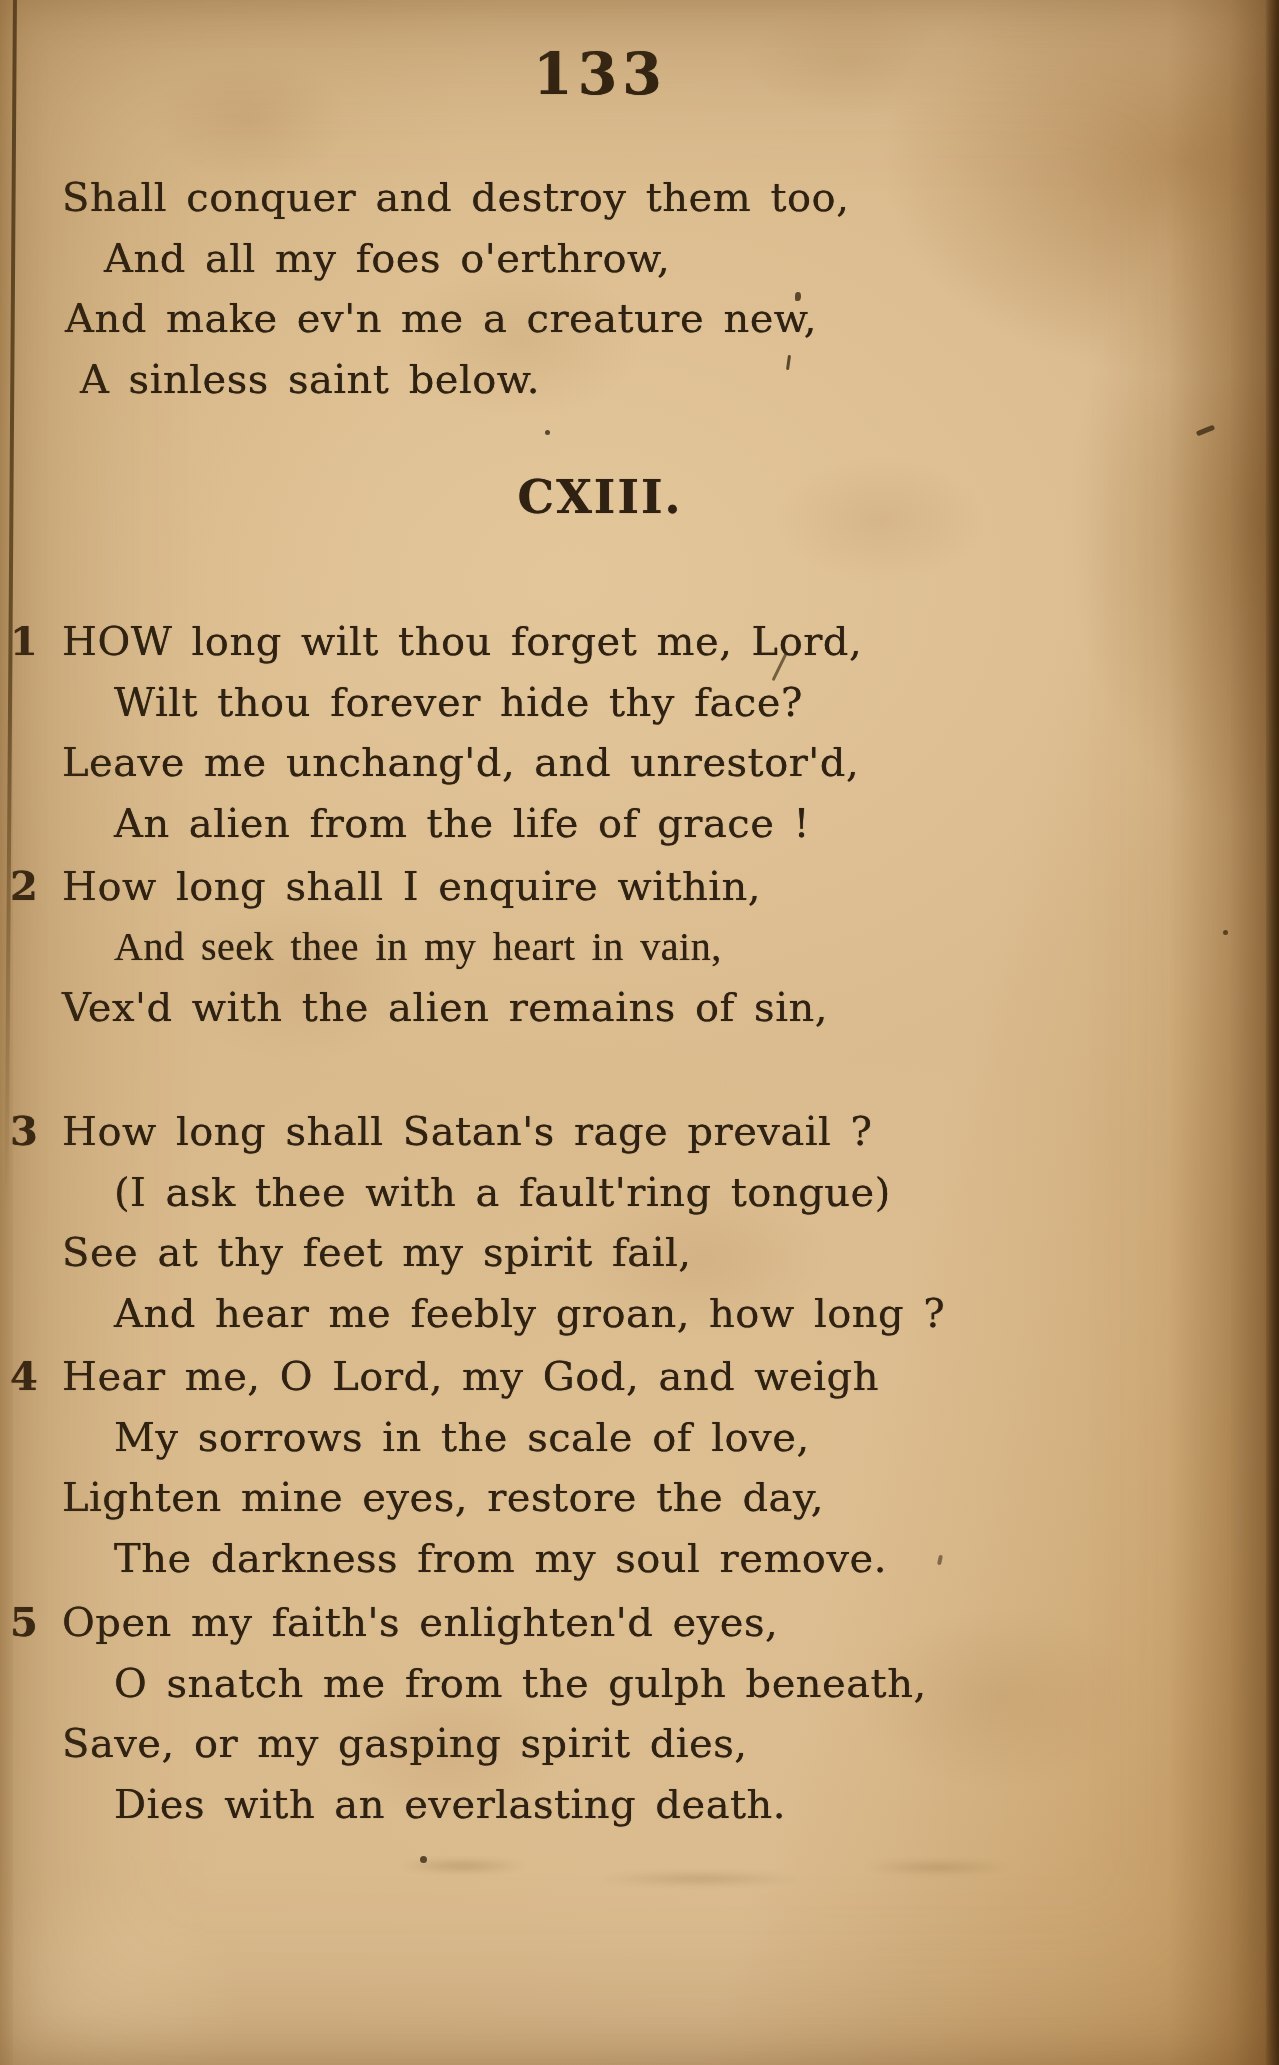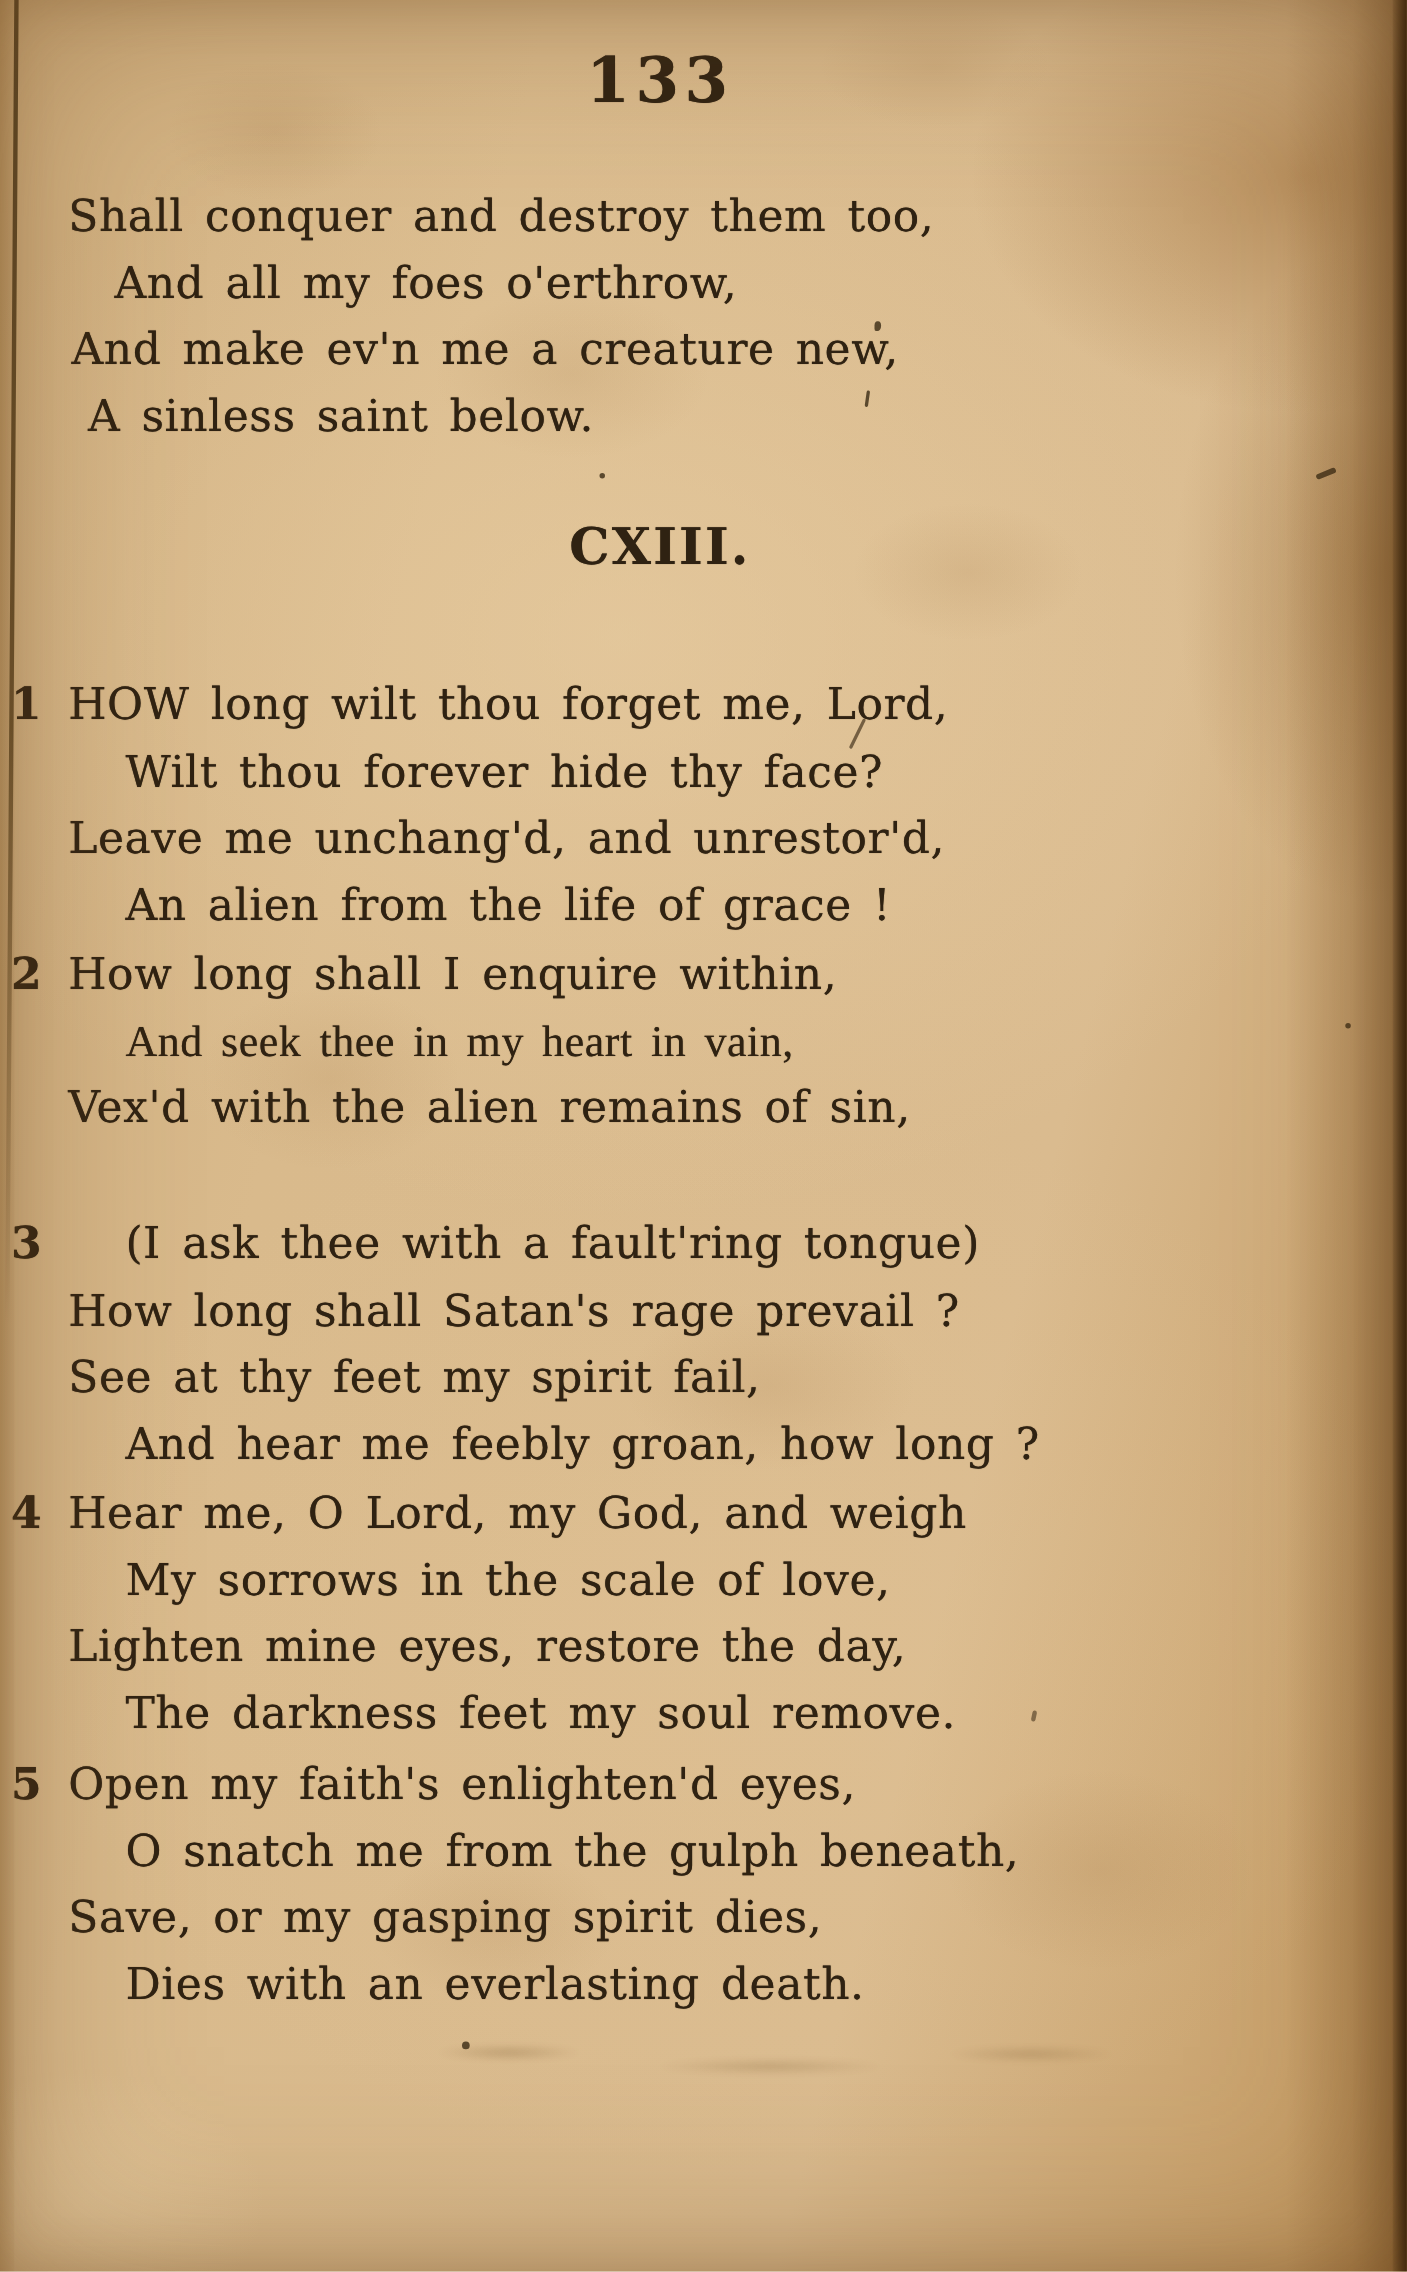--- a/index.html
+++ b/index.html
@@ -91,31 +91,31 @@
       <div class="line" style="padding-left: 52px;">An alien from the life of grace !</div>
     </div>
     <div class="stanza ink s2">
       <span class="num">2</span>
       <div class="line" style="padding-left: 0px;">How long shall I enquire within,</div>
       <div class="line" style="padding-left: 52px; font-family: Liberation Serif, serif;">And seek thee in my heart in vain,</div>
       <div class="line" style="padding-left: 0px;">Vex'd with the alien remains of sin,</div>
     </div>
     <div class="stanza ink s3">
       <span class="num">3</span>
+      <div class="line" style="padding-left: 0px;">How long shall Satan's rage prevail ?</div>
       <div class="line" style="padding-left: 52px;">(I ask thee with a fault'ring tongue)</div>
-      <div class="line" style="padding-left: 0px;">How long shall Satan's rage prevail ?</div>
       <div class="line" style="padding-left: 0px;">See at thy feet my spirit fail,</div>
       <div class="line" style="padding-left: 52px;">And hear me feebly groan, how long ?</div>
     </div>
     <div class="stanza ink s4">
       <span class="num">4</span>
       <div class="line" style="padding-left: 0px;">Hear me, O Lord, my God, and weigh</div>
       <div class="line" style="padding-left: 52px;">My sorrows in the scale of love,</div>
       <div class="line" style="padding-left: 0px;">Lighten mine eyes, restore the day,</div>
-      <div class="line" style="padding-left: 52px;">The darkness feet my soul remove.</div>
+      <div class="line" style="padding-left: 52px;">The darkness from my soul remove.</div>
     </div>
     <div class="stanza ink s5">
       <span class="num">5</span>
       <div class="line" style="padding-left: 0px;">Open my faith's enlighten'd eyes,</div>
       <div class="line" style="padding-left: 52px;">O snatch me from the gulph beneath,</div>
       <div class="line" style="padding-left: 0px;">Save, or my gasping spirit dies,</div>
       <div class="line" style="padding-left: 52px;">Dies with an everlasting death.</div>
     </div>
   </div>
 

